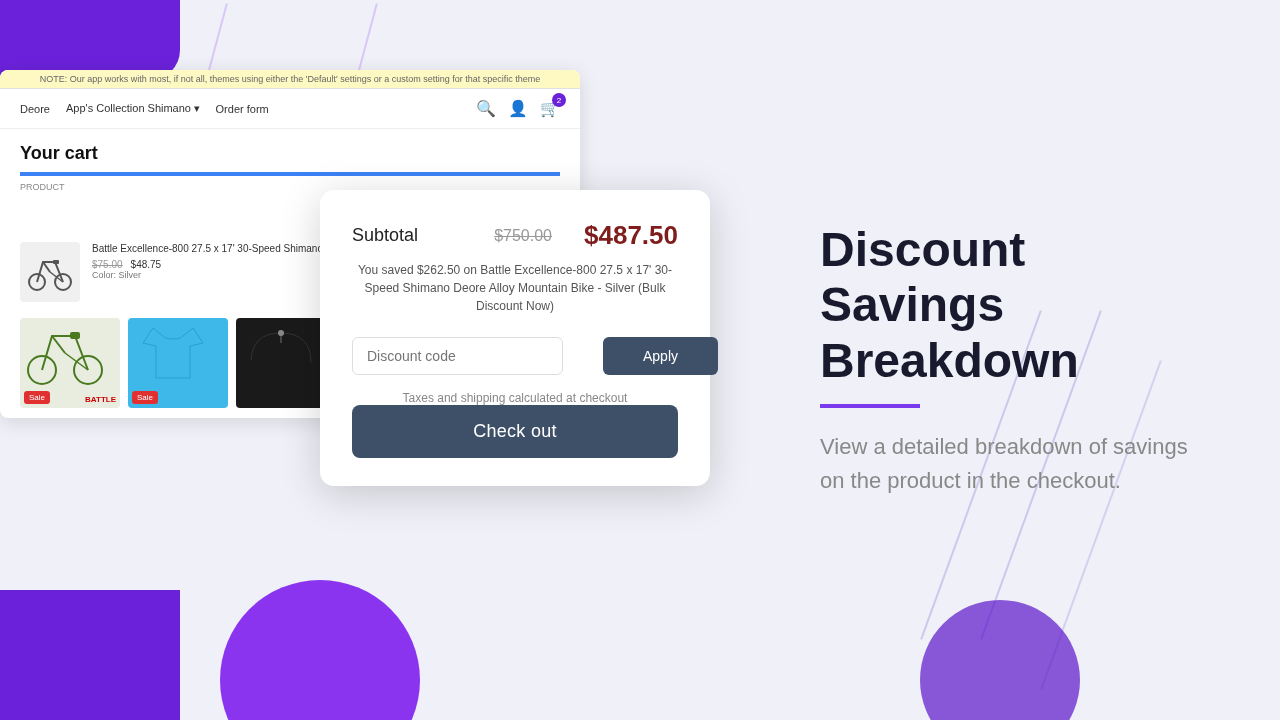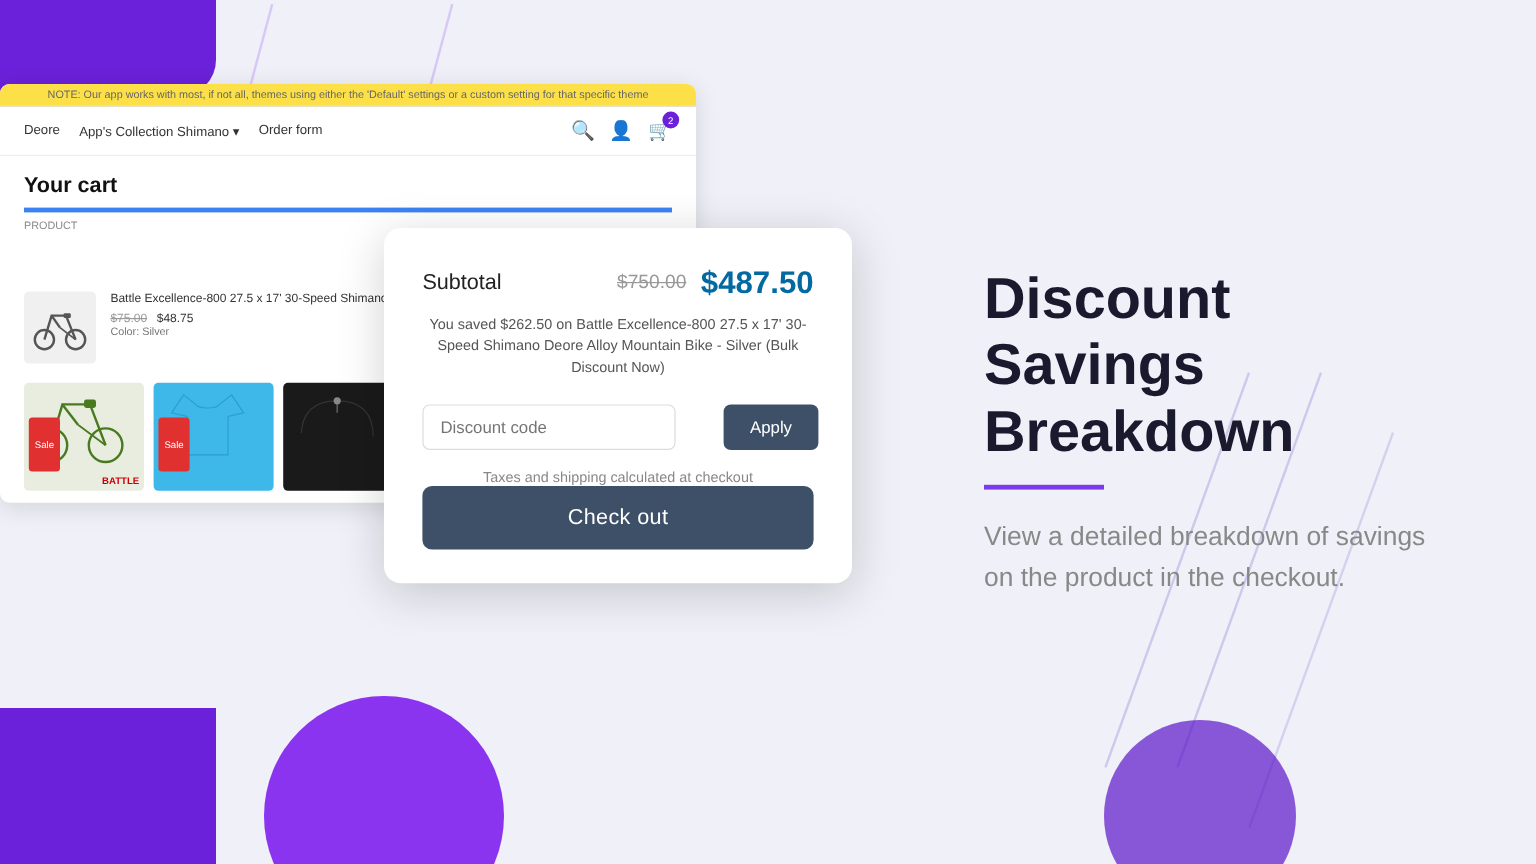--- a/index.html
+++ b/index.html
@@ -94,21 +94,21 @@
       position: absolute;
       top: 70px; left: 0;
       width: 580px;
       background: #fff;
       border-radius: 8px;
       box-shadow: 0 4px 20px rgba(0,0,0,0.12);
       overflow: hidden;
     }
 
     .notice-bar {
-      background: #fde047;
+      background: #fef9c3;
       border-bottom: 1px solid #e0e0e0;
       padding: 4px 12px;
       font-size: 9px;
       color: #666;
       text-align: center;
     }
 
     .shop-nav {
       display: flex;
       align-items: center;
@@ -235,25 +235,25 @@
     }
     .featured-item {
       width: 100px; height: 90px;
       background: #f5f5f5;
       border-radius: 4px;
       overflow: hidden;
       position: relative;
     }
     .sale-badge {
       position: absolute;
-      bottom: 16px; left: 4px;
+      bottom: 4px; left: 4px;
       background: #e03030;
       color: white;
       font-size: 8px;
-      padding: 18px 5px;
+      padding: 2px 5px;
       border-radius: 3px;
     }
     .battle-badge {
       position: absolute;
       bottom: 4px; right: 4px;
       color: #cc0000;
       font-size: 8px;
       font-weight: bold;
     }
 
@@ -292,21 +292,22 @@
       gap: 12px;
     }
     .subtotal-original {
       font-size: 16px;
       color: #999;
       text-decoration: line-through;
     }
     .subtotal-sale {
       font-size: 26px;
       font-weight: 700;
-      color: #0369a1;
+      color: #7f1d1d;
+      margin-left: 20px;
     }
 
     .savings-text {
       font-size: 12px;
       color: #555;
       text-align: center;
       margin-bottom: 22px;
       line-height: 1.5;
     }
 
@@ -322,21 +323,21 @@
       border-radius: 6px;
       font-size: 14px;
       color: #999;
       outline: none;
     }
     .apply-btn {
       background: #3d5068;
       color: white;
       border: none;
       border-radius: 6px;
-      padding: 10px 22px;
+      padding: 10px 40px;
       font-size: 14px;
       font-weight: 500;
       cursor: pointer;
       margin-left: 32px;
     }
 
     .tax-note {
       font-size: 12px;
       color: #888;
       text-align: center;

